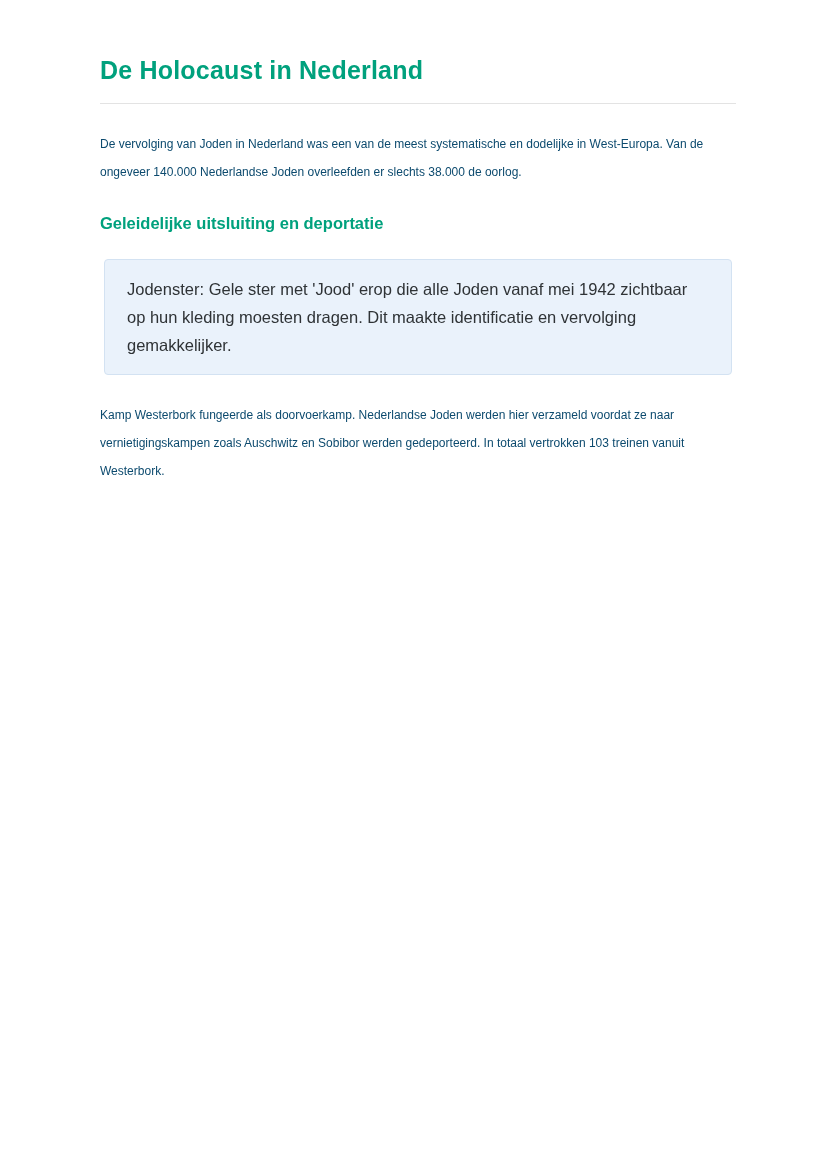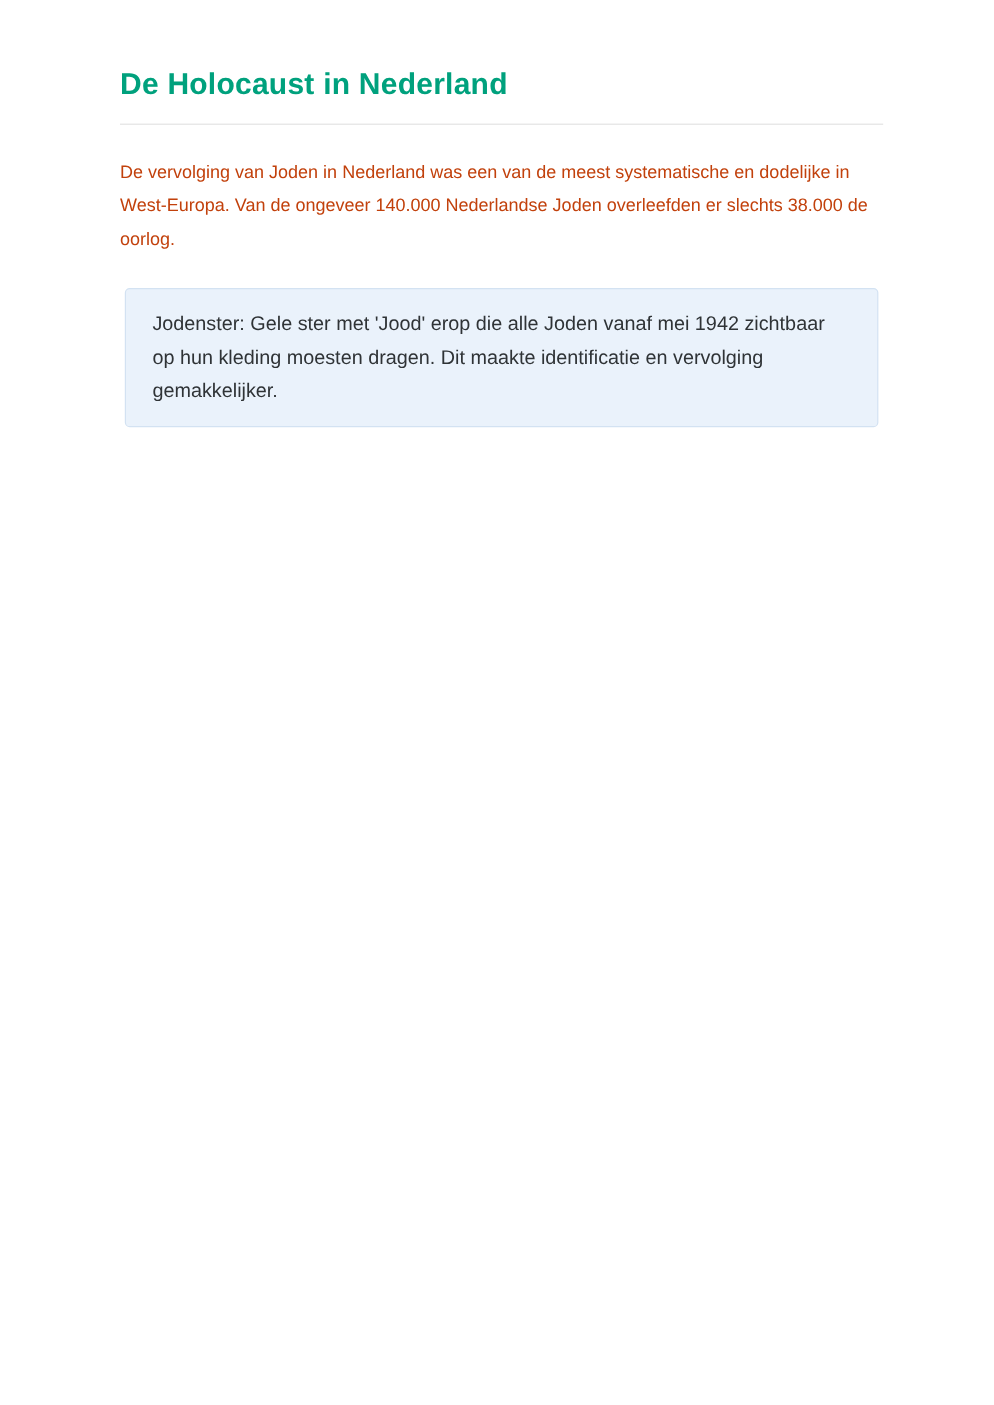--- a/index.html
+++ b/index.html
@@ -29,23 +29,23 @@
     margin-bottom: 18px;
   }
 
   .title-divider {
     border: none;
     border-top: 1px solid #e3e3e3;
     margin-bottom: 26px;
   }
 
   .para {
-    font-size: 15px;
+    font-size: 12px;
     line-height: 28px;
-    color: #c2410c;
+    color: #0c4a6e;
     margin-bottom: 22px;
   }
 
   .section-heading {
     color: var(--accent, #00a17d);
     font-size: 16.5px;
     font-weight: 700;
     margin: 28px 0 20px 0;
   }
 
@@ -73,21 +73,23 @@
 <body>
 
 <div class="page">
 
   <h1 class="page-title">De Holocaust in Nederland</h1>
 
   <hr class="title-divider">
 
   <p class="para">De vervolging van Joden in Nederland was een van de meest systematische en dodelijke in West-Europa. Van de ongeveer 140.000 Nederlandse Joden overleefden er slechts 38.000 de oorlog.</p>
 
+  <h2 class="section-heading">Geleidelijke uitsluiting en deportatie</h2>
 
 
   <div class="callout blue">Jodenster: Gele ster met 'Jood' erop die alle Joden vanaf mei 1942 zichtbaar op hun kleding moesten dragen. Dit maakte identificatie en vervolging gemakkelijker.</div>
 
+  <p class="para">Kamp Westerbork fungeerde als doorvoerkamp. Nederlandse Joden werden hier verzameld voordat ze naar vernietigingskampen zoals Auschwitz en Sobibor werden gedeporteerd. In totaal vertrokken 103 treinen vanuit Westerbork.</p>
 
 
 
 
 </div>
 
 </body></html>

